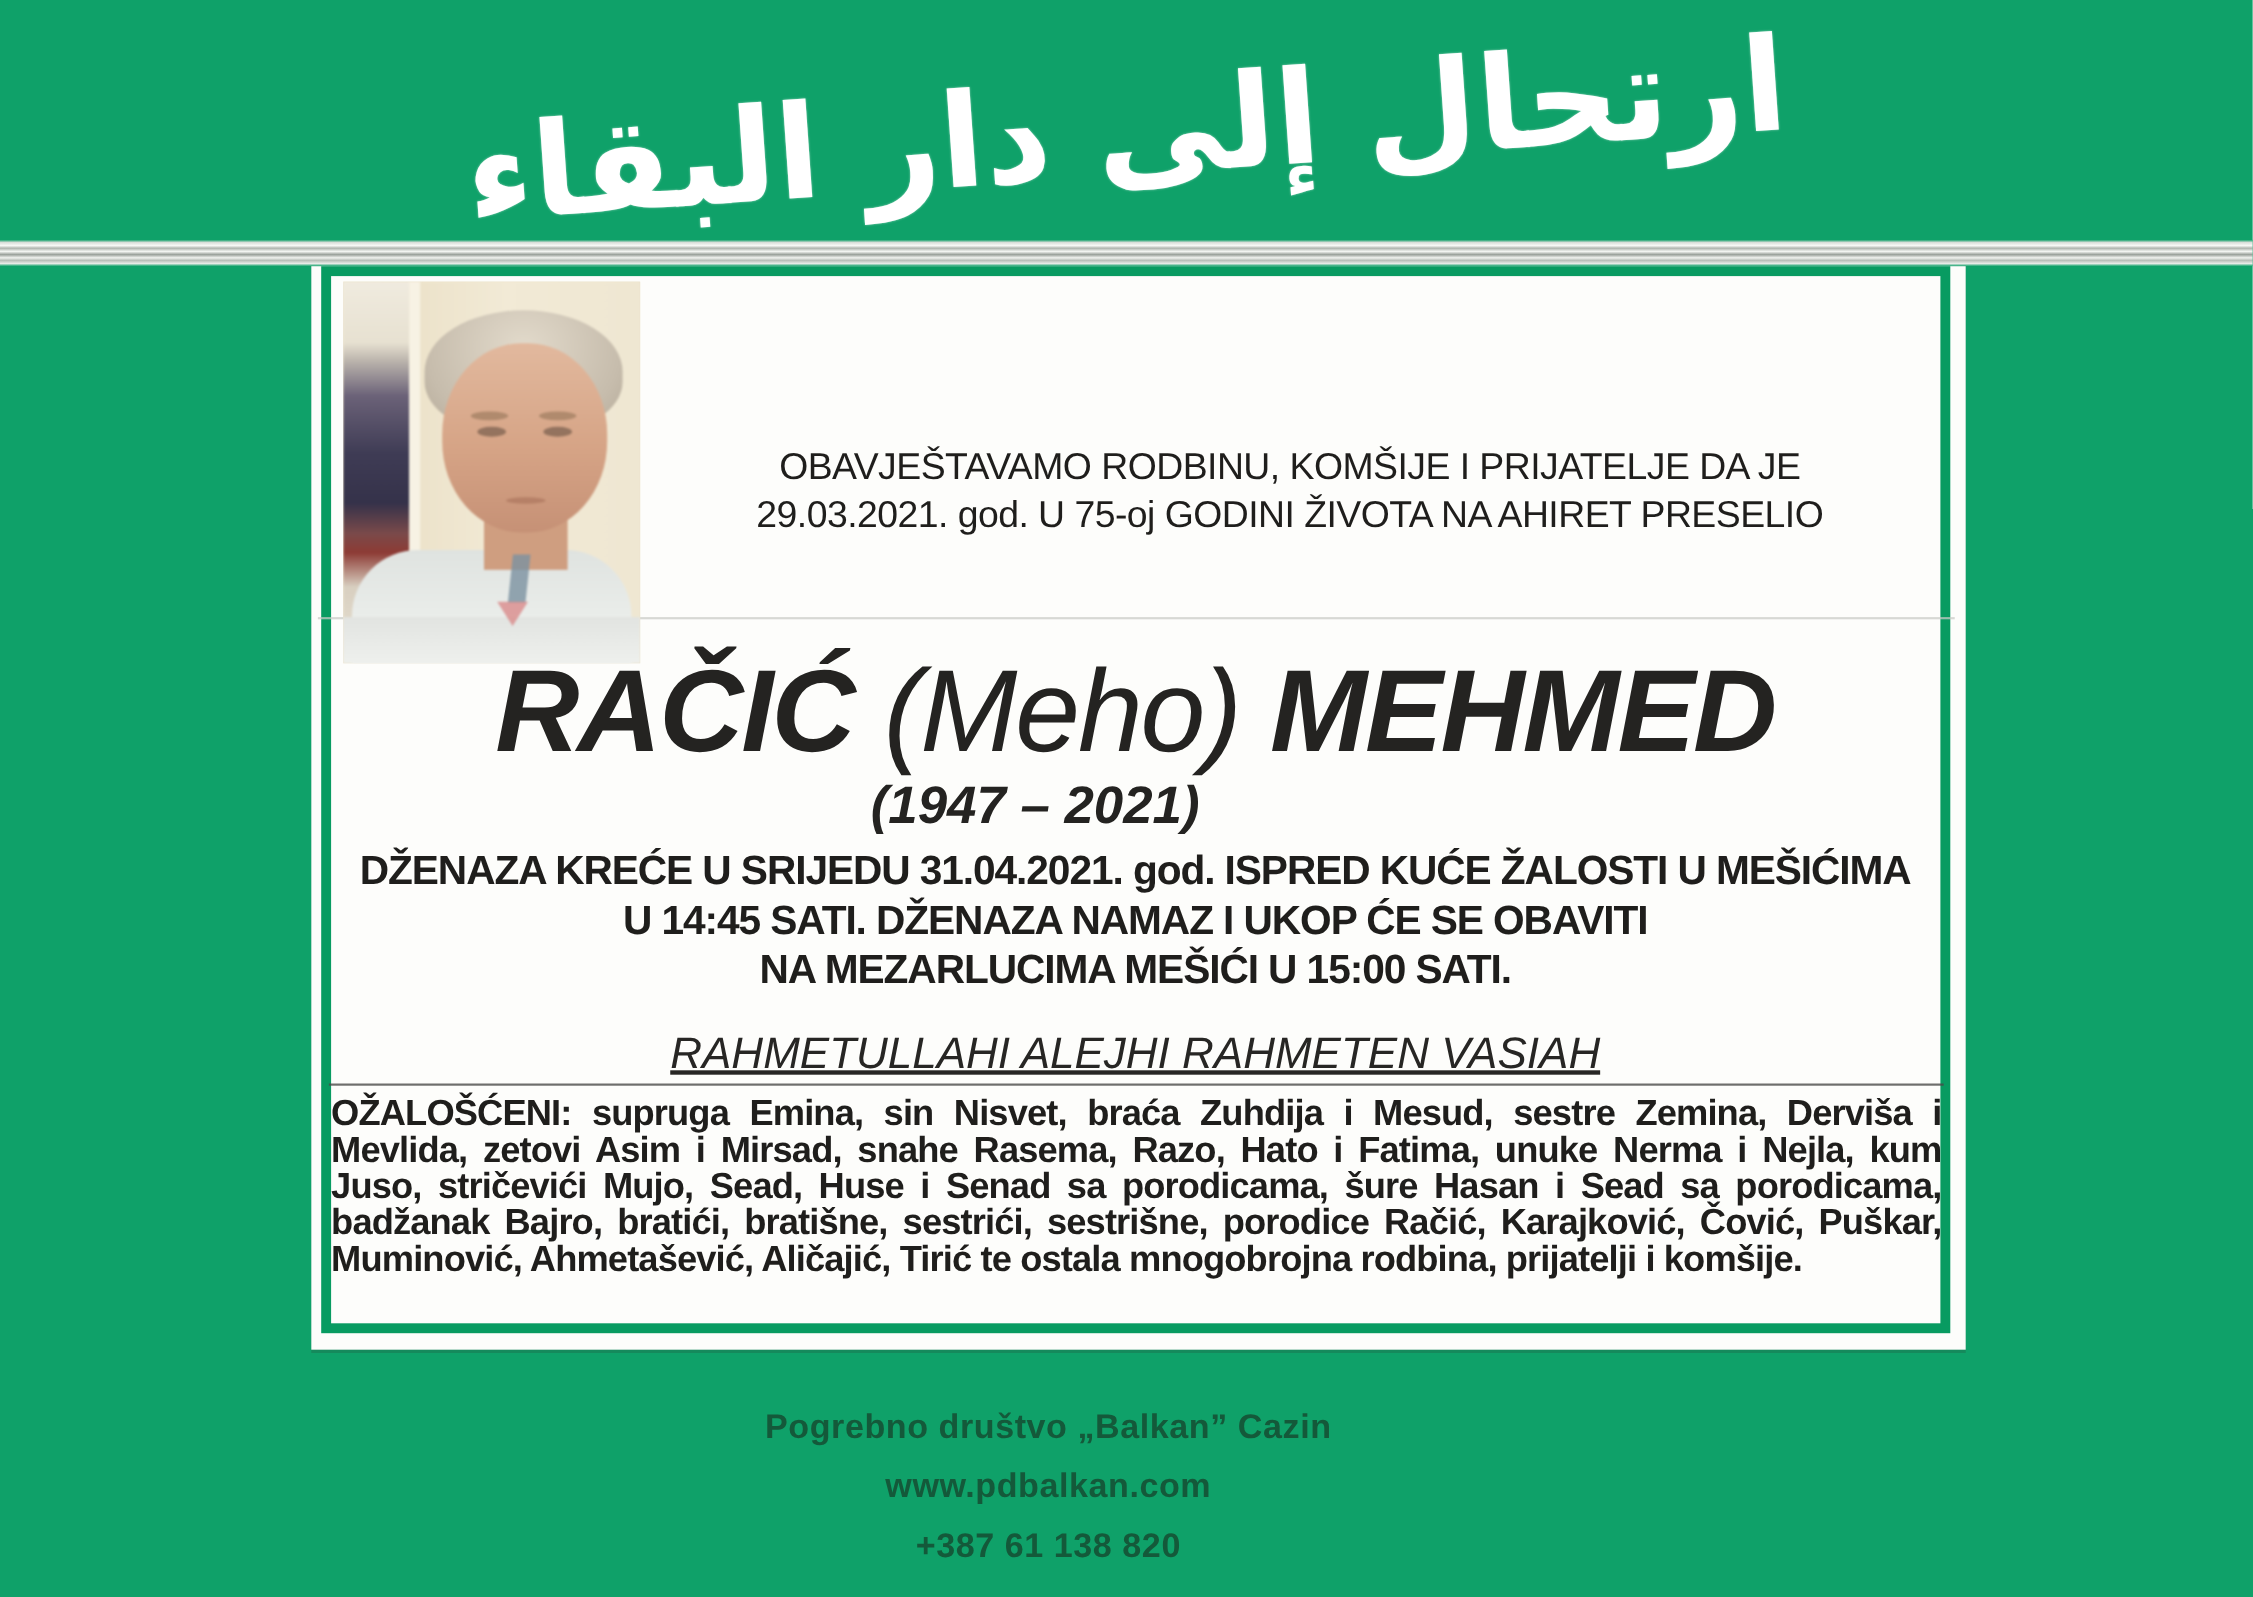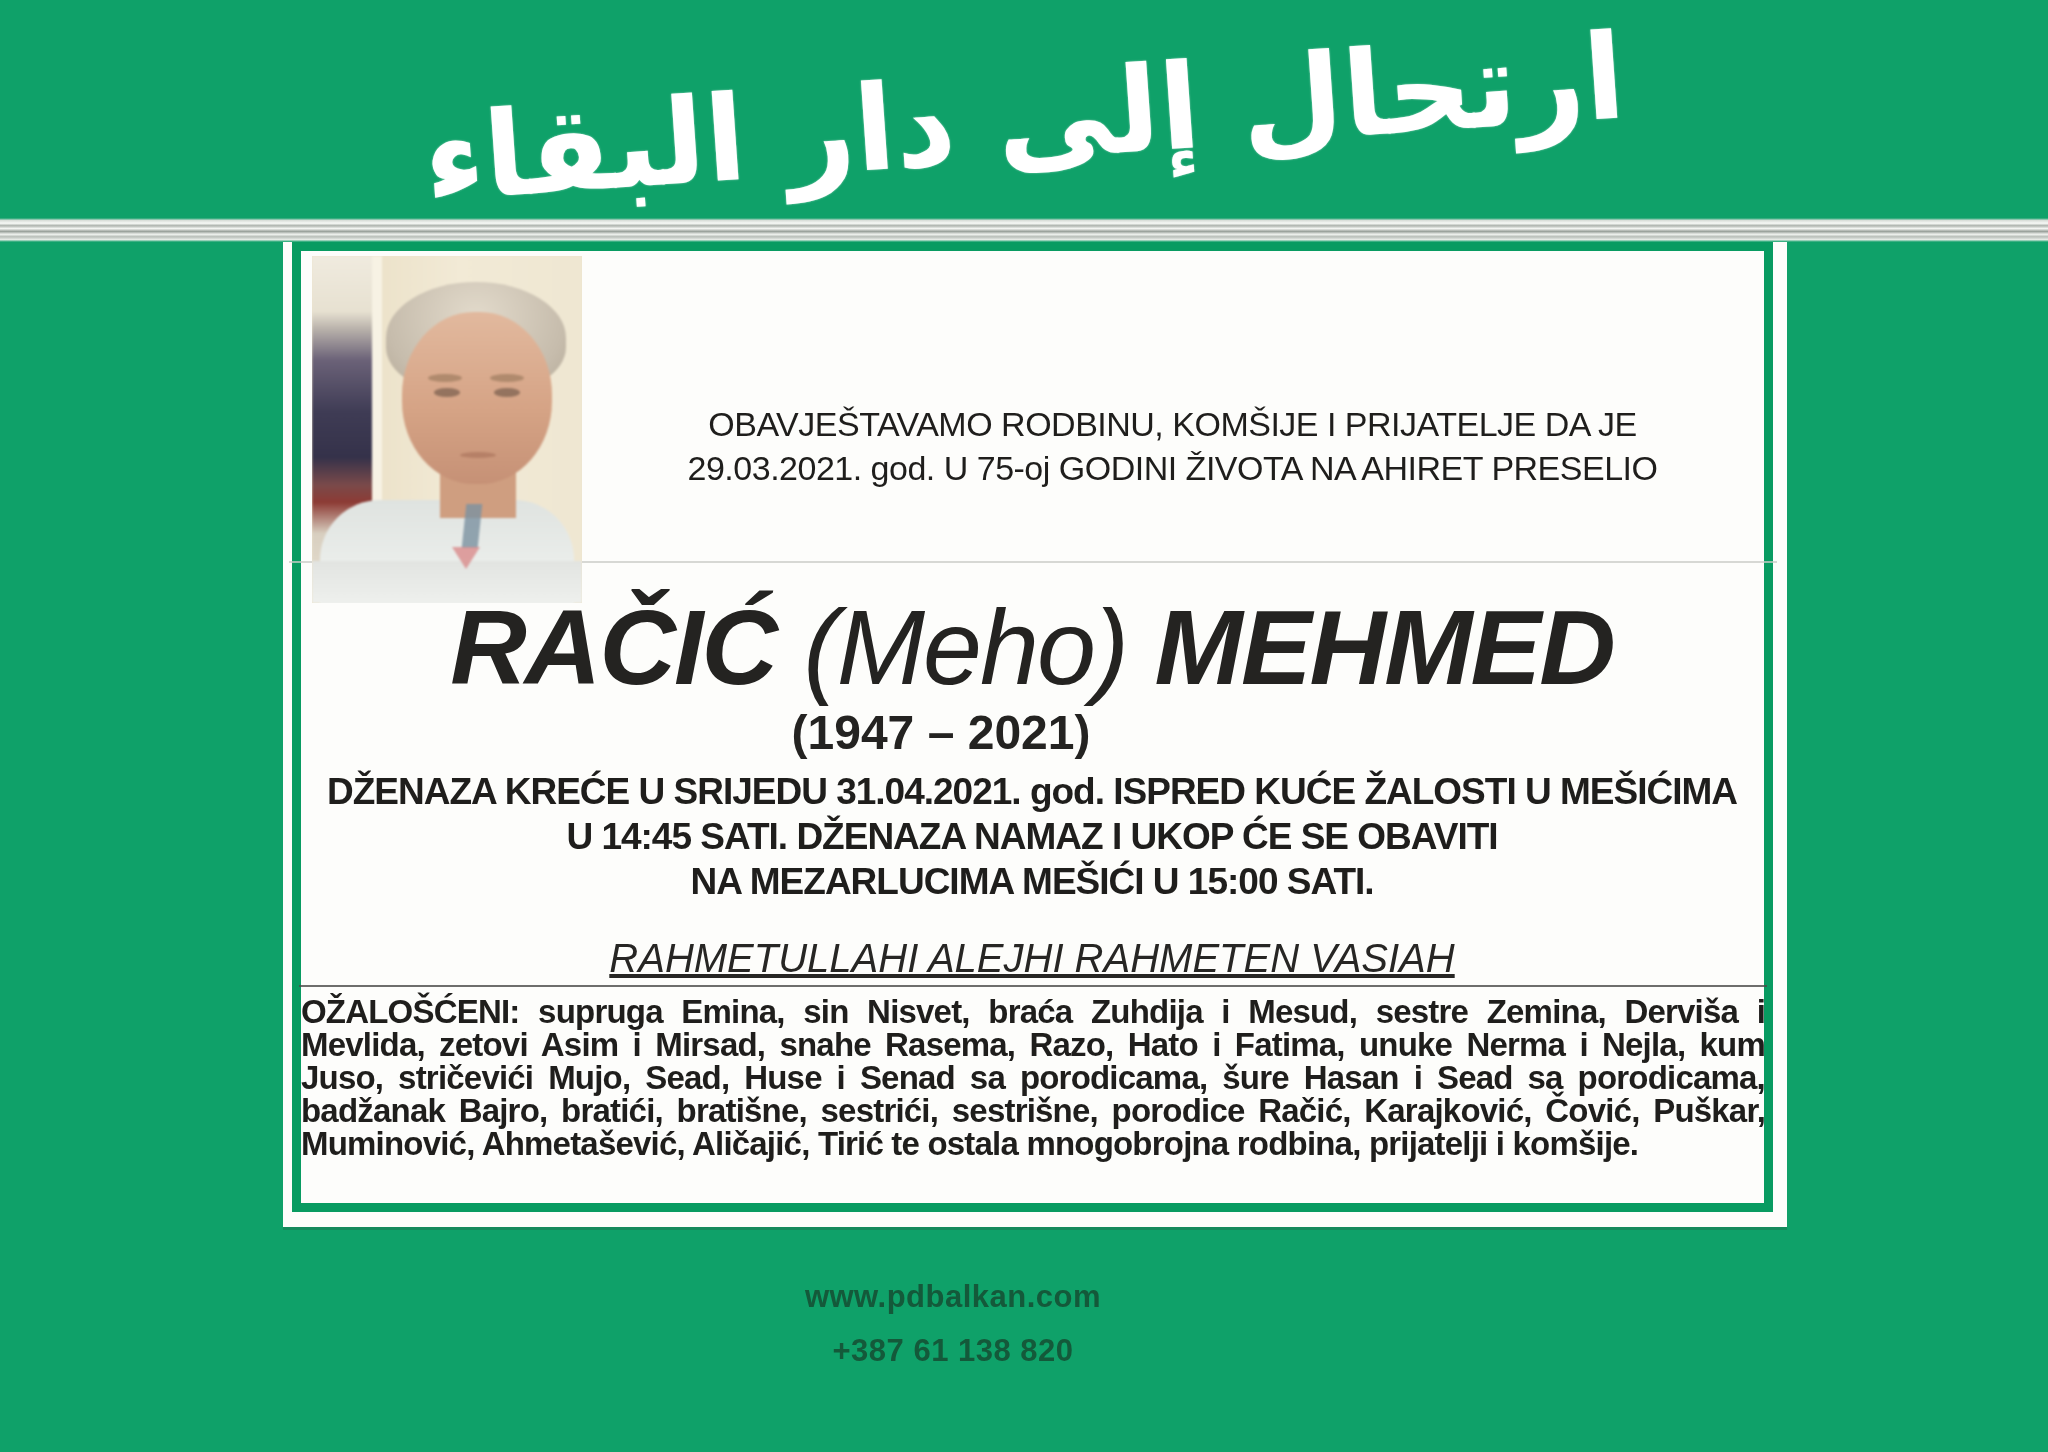--- a/index.html
+++ b/index.html
@@ -91,21 +91,21 @@
   }
   .headline{
     position:absolute;left:18px;top:356px;width:1462px;
     text-align:center;color:#242321;font-style:italic;
     font-size:106px;line-height:108px;letter-spacing:-2px;white-space:nowrap;
   }
   .headline .heavy{font-weight:bold;margin-top:13px;}
   .headline .light{font-weight:400;}
   .years{
     position:absolute;left:18px;top:470px;width:1280px;
-    text-align:center;color:#242321;font-weight:bold;
+    text-align:center;color:#242321;font-weight:bold;font-style:italic;
     font-size:48px;line-height:52px;
   }
   .details{
     position:absolute;left:18px;top:532px;width:1462px;
     text-align:center;color:var(--text-black);font-weight:bold;
     font-size:37px;line-height:45px;letter-spacing:-1px;
   }
   .prayer{
     position:absolute;left:18px;top:700px;width:1462px;
     text-align:center;color:#272624;font-style:italic;
@@ -179,17 +179,18 @@
       <div>U 14:45 SATI. DŽENAZA NAMAZ I UKOP ĆE SE OBAVITI</div>
       <div>NA MEZARLUCIMA MEŠIĆI U 15:00 SATI.</div>
     </div>
 
     <div class="prayer">RAHMETULLAHI ALEJHI RAHMETEN VASIAH</div>
 
     <div class="mourners">OŽALOŠĆENI: supruga Emina, sin Nisvet, braća Zuhdija i Mesud, sestre Zemina, Derviša i Mevlida, zetovi Asim i Mirsad, snahe Rasema, Razo, Hato i Fatima, unuke Nerma i Nejla, kum Juso, stričevići Mujo, Sead, Huse i Senad sa porodicama, šure Hasan i Sead sa porodicama, badžanak Bajro, bratići, bratišne, sestrići, sestrišne, porodice Račić, Karajković, Čović, Puškar, Muminović, Ahmetašević, Aličajić, Tirić te ostala mnogobrojna rodbina, prijatelji i komšije.</div>
   </div>
 
   <div class="footer">
+    <div>Pogrebno društvo „Balkan” Cazin</div>
     <div>www.pdbalkan.com</div>
     <div>+387 61 138 820</div>
   </div>
 
 </div>
 
 </body></html>

